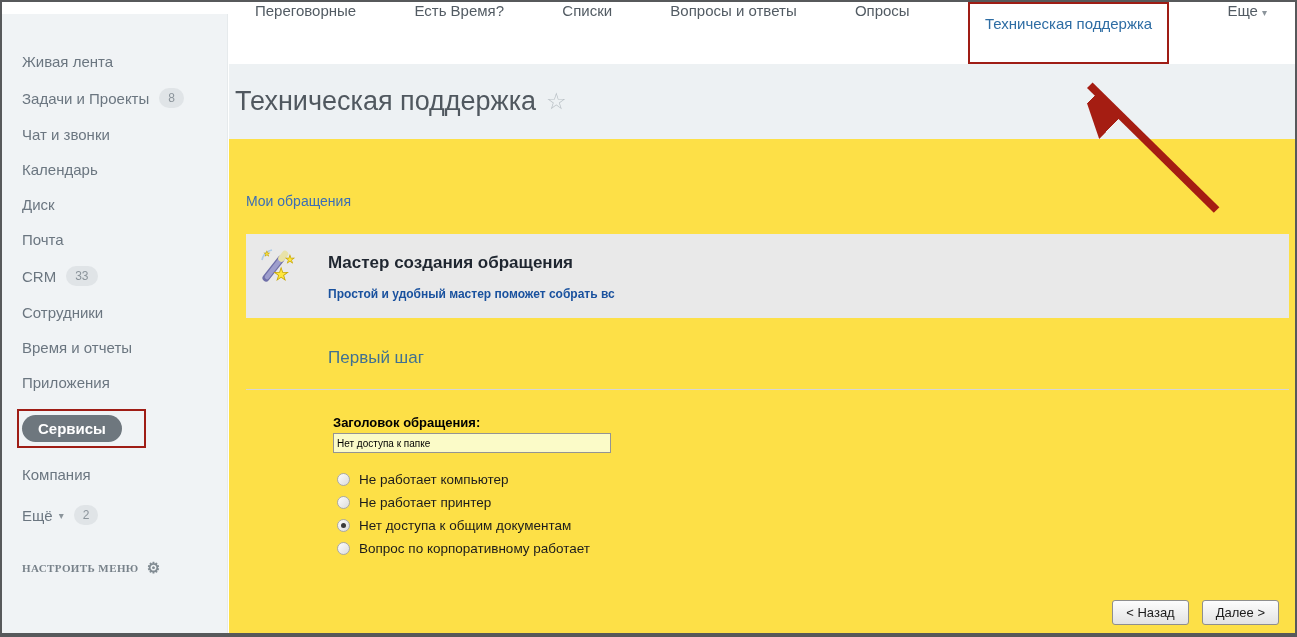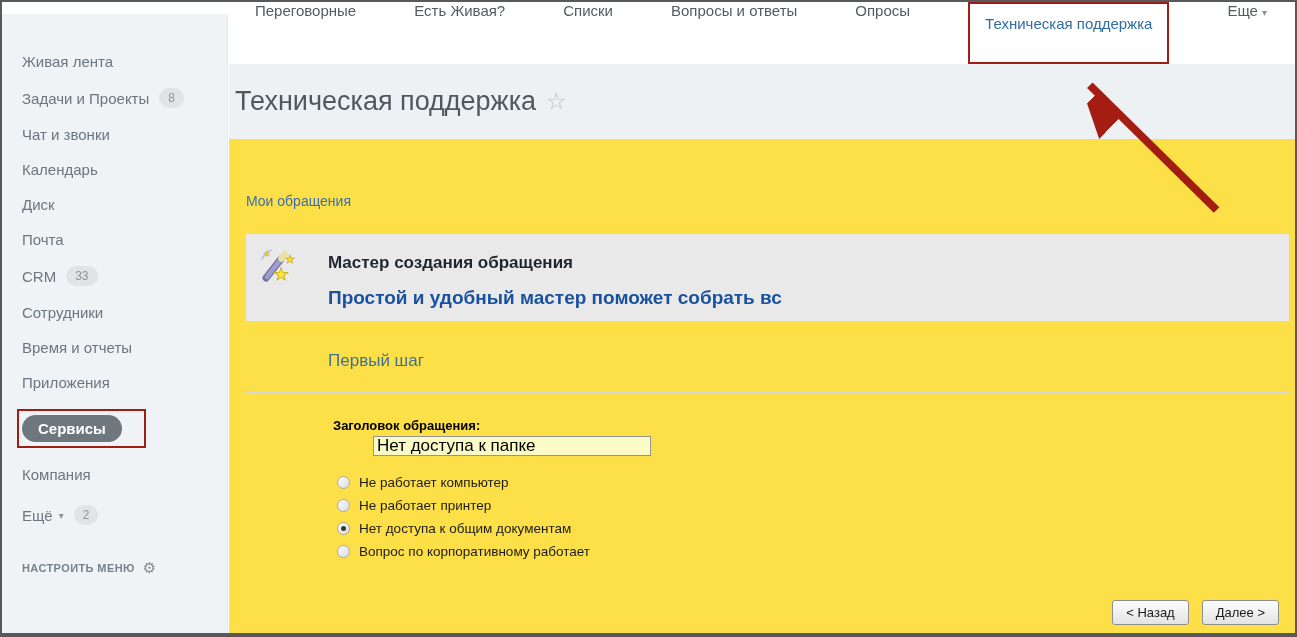--- a/index.html
+++ b/index.html
@@ -59,20 +59,21 @@
   .sb-more { margin-top:4px; }
   .sb-configure {
     margin-top:16px;
     padding: 9px 20px;
     font-size: 11px;
     font-weight:700;
     letter-spacing:.4px;
     color:#78828a;
     display:flex; align-items:center; gap:8px;
     cursor:pointer;
+    font-family:Liberation Serif, serif;
   }
   .gear { font-size:15px; color:#828c93; }
 
   
   .topnav {
     position:absolute; left:227px; top:0; right:0; height:62px;
     background:#fff;
     display:flex; 
     padding: 0 28px 0 26px;
     justify-content: space-between;
@@ -114,21 +115,21 @@
   .wizard-box {
     margin: 25px 6px 0 17px;
     background:#e9e9e9;
     min-height:84px;
     display:flex;
     padding: 9px 10px 12px 10px;
   }
   .wizard-icon { width:40px; height:40px; margin:4px 0 0 2px; flex:none; }
   .wizard-text { margin-left:30px; padding-top:10px; }
   .wizard-title { font-size:17px; font-weight:700; color:#1f2630; }
-  .wizard-subtitle { font-size:19px; font-weight:700; color:#19519e; margin-top:14px; }
+  .wizard-subtitle { font-size:12px; font-weight:700; color:#19519e; margin-top:14px; }
 
   .step-title {
     margin: 30px 0 0 99px;
     font-size:17px;
     color:#417191;
   }
   .rule {
     margin: 21px 6px 0 17px;
     border:0; border-top:1px solid #d6d6d6;
     height:0;
@@ -136,24 +137,23 @@
 
   .form-area { margin-left:104px; font-size:13px; color:#000; }
   .field-label { margin-top:25px; font-weight:700; font-size:13px; }
   .title-input {
     display:block;
     margin-top:3px;
     width:278px; height:20px;
     background:#fbfbc8;
     border:1px solid #949494;
     font-family:"Liberation Sans", sans-serif;
-    font-size:17px;
+    font-size:10px;
     padding:1px 3px;
     color:#000;
-    margin-left:40px;
   }
   .radio-group { margin-top:18px; }
   .radio-row { display:flex; align-items:center; margin-top:6px; height:17px; cursor:pointer; }
   .radio-circle {
     width:13px; height:13px; flex:none;
     border-radius:50%;
     border:1px solid #a9a9a9;
     background: #f4f4f4;
     background: linear-gradient(135deg,#fdfdfd,#dcdcdc);
     position:relative;
@@ -240,21 +240,21 @@
       <span class="sb-badge">2</span>
     </div>
     <div class="sb-configure">
       <span>НАСТРОИТЬ МЕНЮ</span>
       <span class="gear">⚙</span>
     </div>
   </div>
 
   <div class="topnav">
     <span class="nav-item">Переговорные</span>
-    <span class="nav-item">Есть Живая?</span>
+    <span class="nav-item">Есть Время?</span>
     <span class="nav-item">Списки</span>
     <span class="nav-item">Вопросы и ответы</span>
     <span class="nav-item">Опросы</span>
     <span class="nav-red-box">
       <span class="nav-item nav-active">Техническая поддержка</span>
     </span>
     <span class="nav-item nav-more">
       <span>Еще</span><span class="nav-caret">▾</span>
     </span>
   </div>

